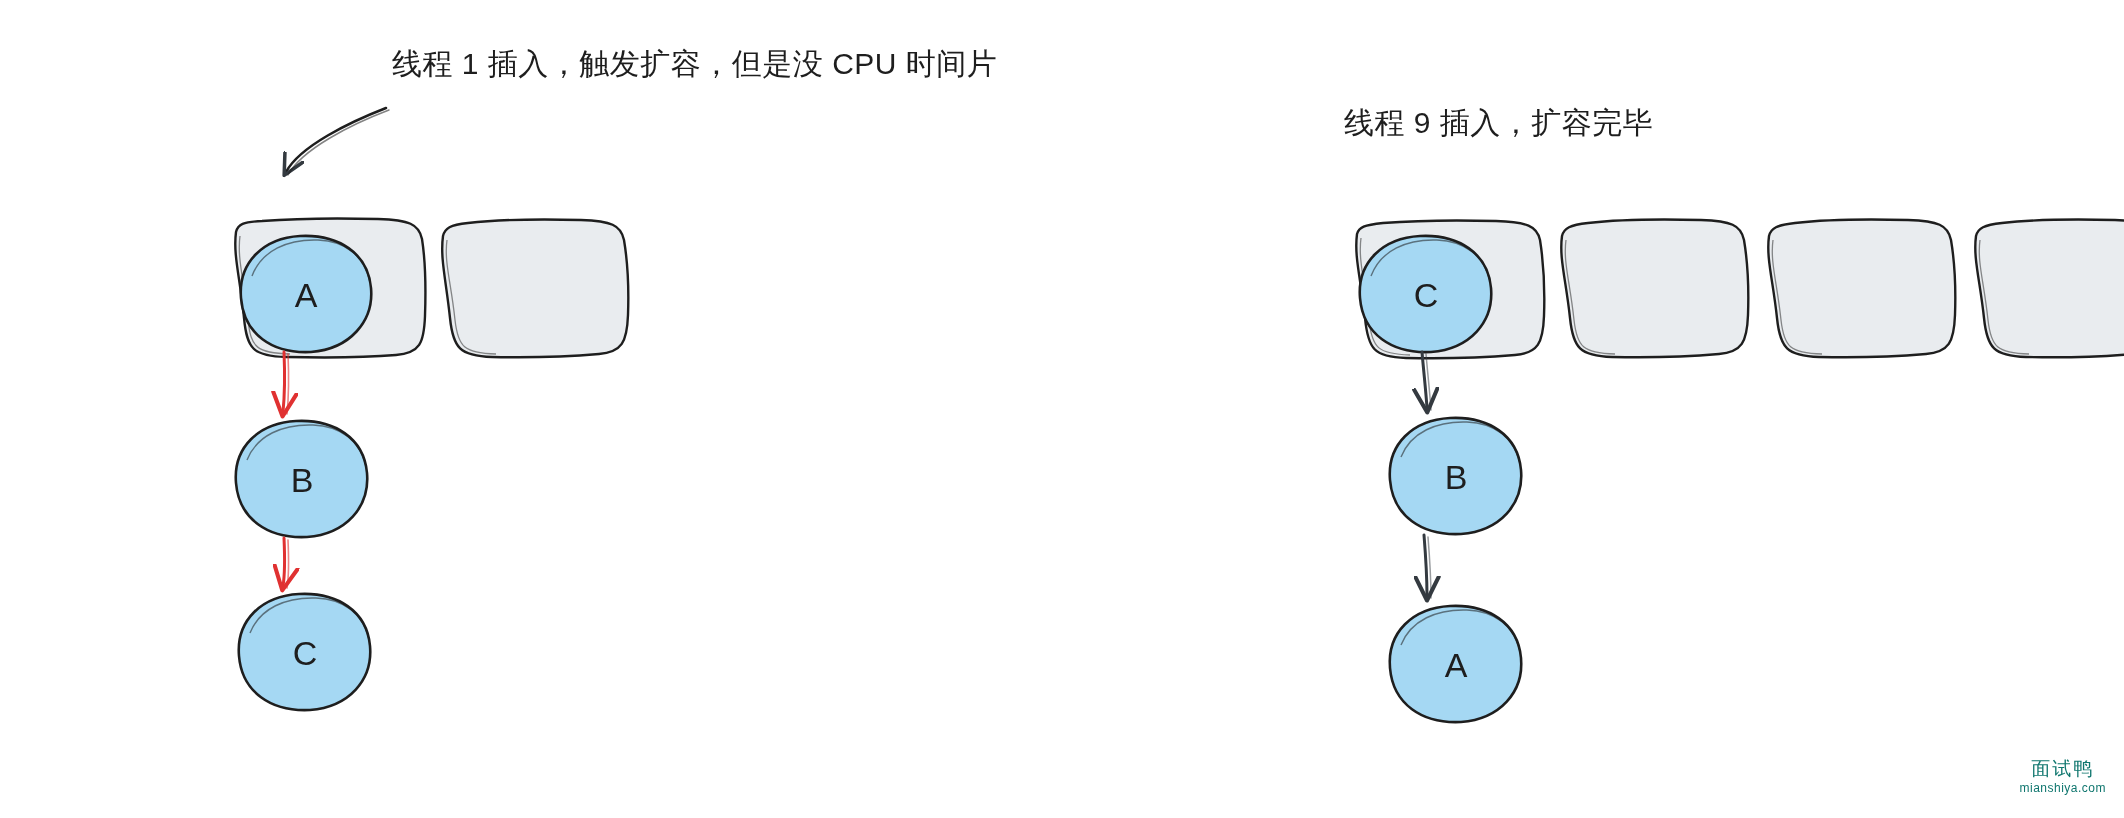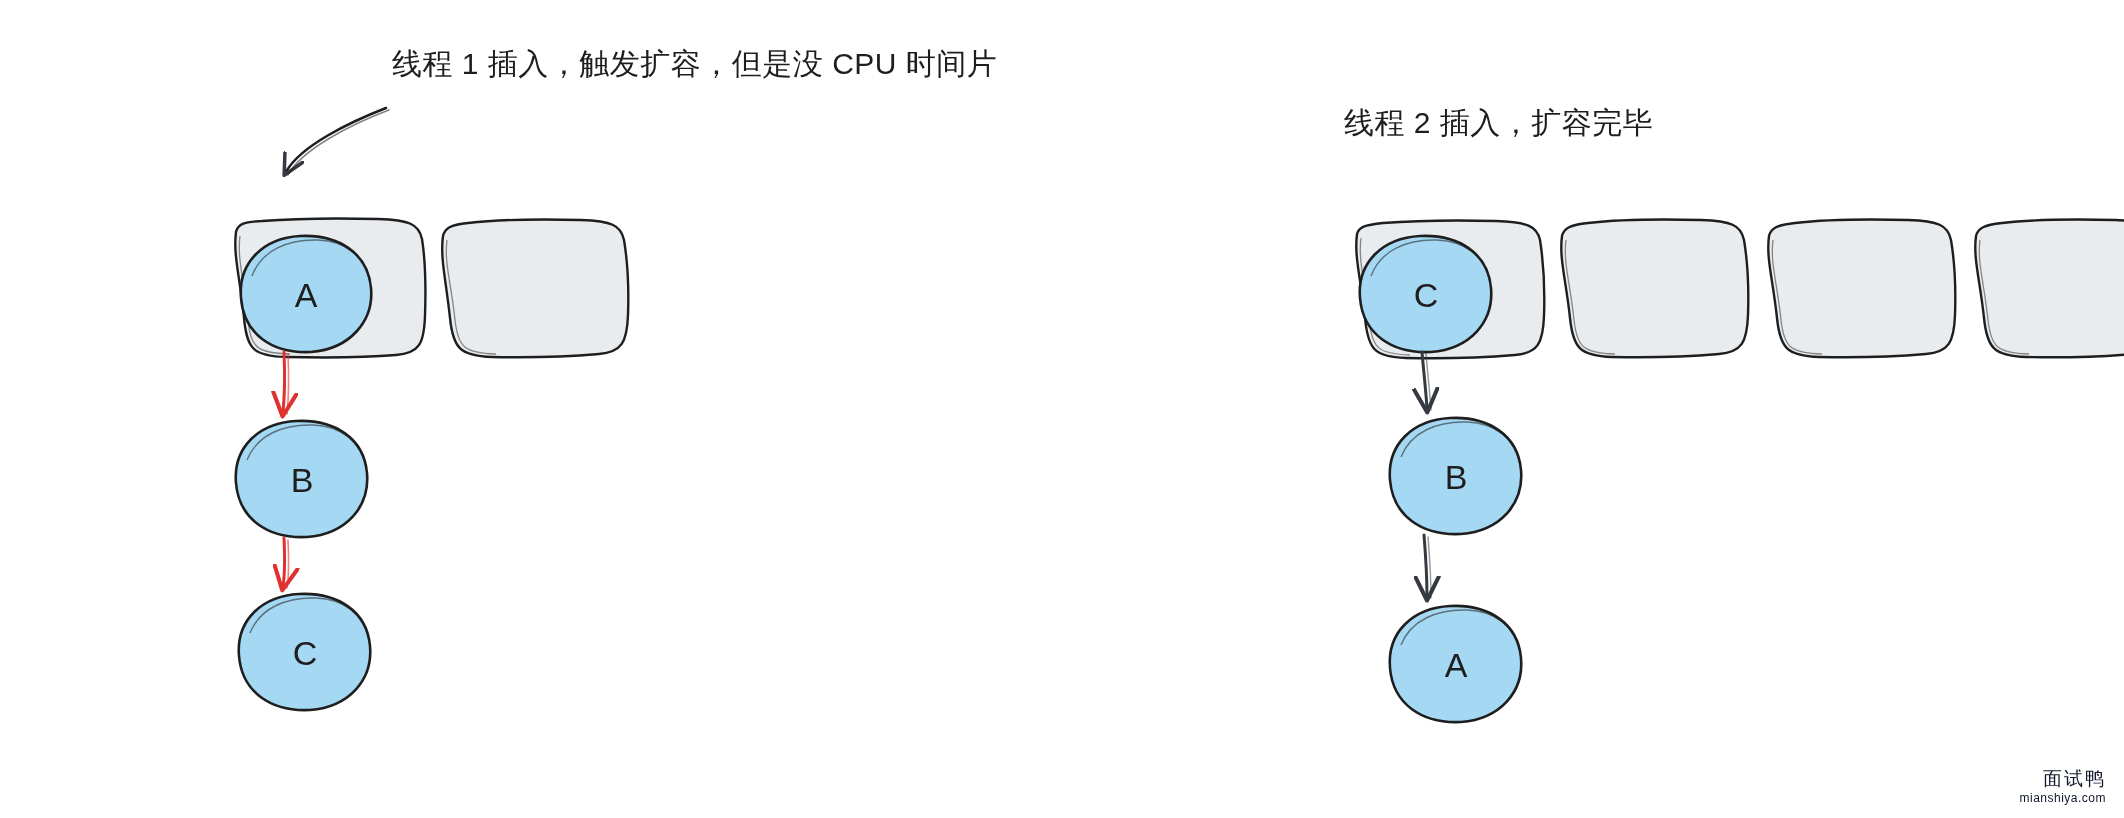--- a/index.html
+++ b/index.html
@@ -38,37 +38,37 @@
   .node-label {
     font-family: "Liberation Sans", "DejaVu Sans", sans-serif;
     font-size: 34px;
     fill: #1e1e1e;
     text-anchor: middle;
     dominant-baseline: central;
   }
   .watermark {
     position: absolute;
     right: 18px;
-    bottom: 12px;
-    text-align: right;
-    color: #0f172a;
+    bottom: 22px;
+    text-align: center;
+    color: #0f766e;
     line-height: 1.25;
     user-select: none;
   }
   .watermark .wm-logo { font-size: 19px; letter-spacing: 2px; }
   .watermark .wm-url  { font-size: 12px; letter-spacing: 0.5px; }
 </style>
 </head>
 <body>
 
 <div id="canvas">
 
   <div class="caption" id="caption-left">线程 1 插入，触发扩容，但是没 CPU 时间片</div>
 
-  <div class="caption" id="caption-right">线程 2 插入，扩容完毕</div>
+  <div class="caption" id="caption-right">线程 9 插入，扩容完毕</div>
 
   <svg class="layer" viewBox="0 0 2124 818" xmlns="http://www.w3.org/2000/svg">
     <defs>
       <marker id="arrowRed" viewBox="0 0 12 12" refX="9" refY="6" markerWidth="9" markerHeight="9" orient="auto-start-reverse">
         <path d="M0.5 0.8 L11 6 L0.5 11.2" fill="none" stroke="#e03131" stroke-width="1.8" stroke-linecap="round" stroke-linejoin="round"></path>
       </marker>
       <marker id="arrowDark" viewBox="0 0 12 12" refX="9" refY="6" markerWidth="9" markerHeight="9" orient="auto-start-reverse">
         <path d="M0.5 0.8 L11 6 L0.5 11.2" fill="none" stroke="#343a40" stroke-width="1.8" stroke-linecap="round" stroke-linejoin="round"></path>
       </marker>
     </defs>

